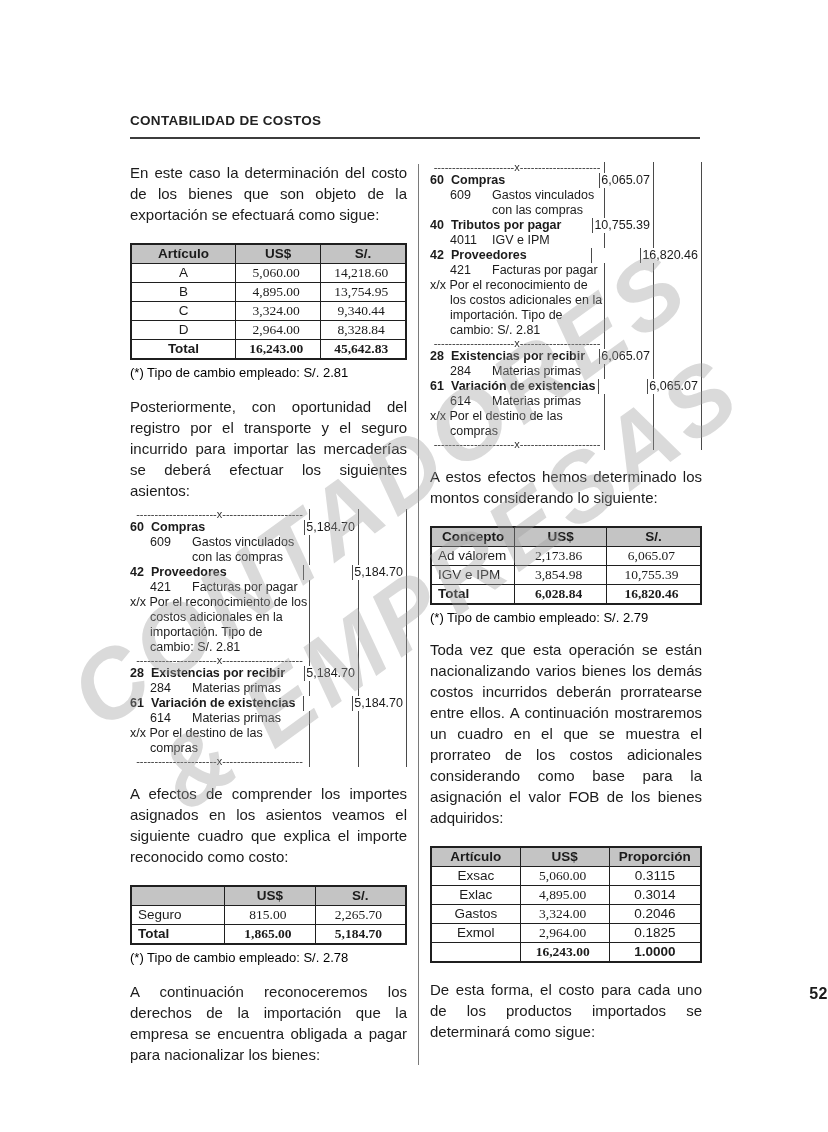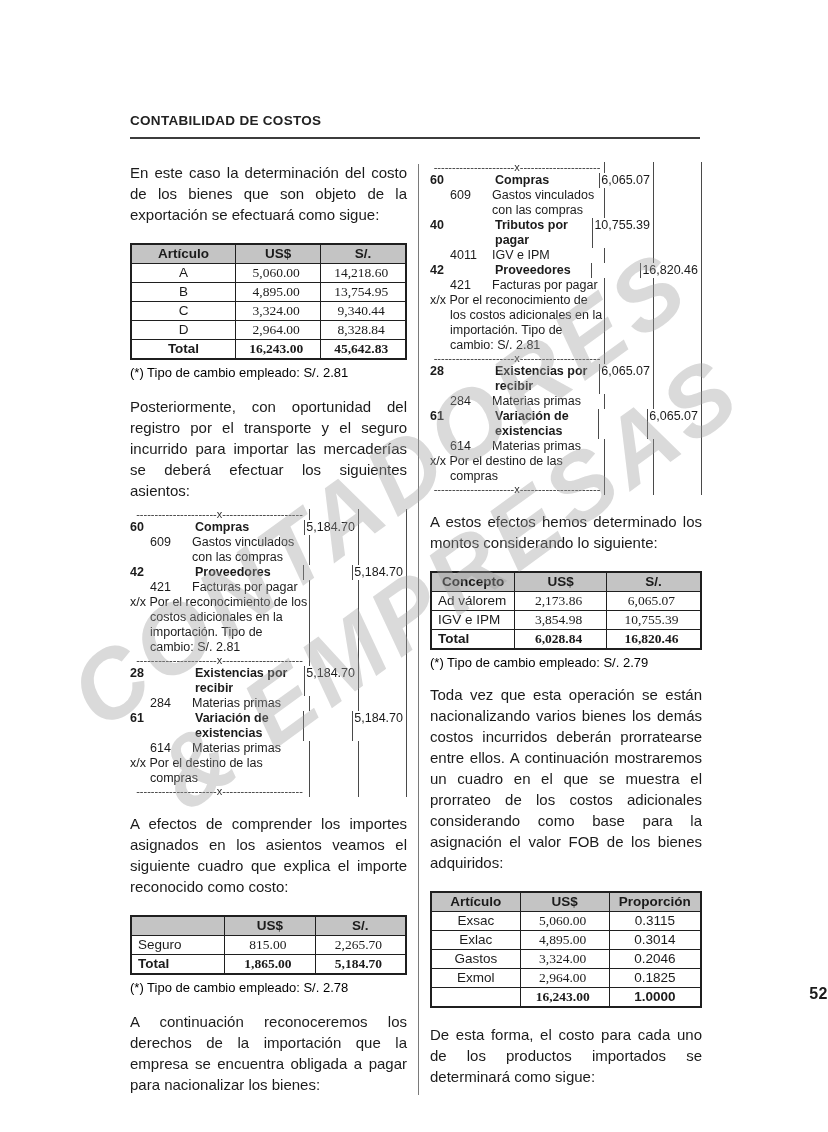--- a/index.html
+++ b/index.html
@@ -58,21 +58,21 @@
   .jtext { flex:1 1 auto; min-width:0; }
   .jamt  {
     flex:0 0 49px; box-sizing:border-box; text-align:right; padding:0 3px 0 1px;
     border-left:1px solid #4a4a4a; font-size:12.5px;
   }
   .jc { border-right:1px solid #4a4a4a; }
   .jsep {
     font-size:11px; line-height:11px; height:11px; overflow:hidden;
     white-space:nowrap; text-align:center; color:#333;
   }
-  .jaccount { font-weight:bold; display:flex;gap:44px; }
+  .jaccount { font-weight:bold; display:flex; }
   .jcode  { flex:0 0 21px; }
   .jname  { flex:1; }
   .jsub   { display:flex; padding-left:20px;gap:9px; }
   .jscode { flex:0 0 33px; }
   .jslabel{ flex:1; }
   .jnote  { padding-left:20px; text-indent:-20px; }
 
   
   .watermark {
     position:absolute; left:-40px; top:420px; width:908px; z-index:5;

